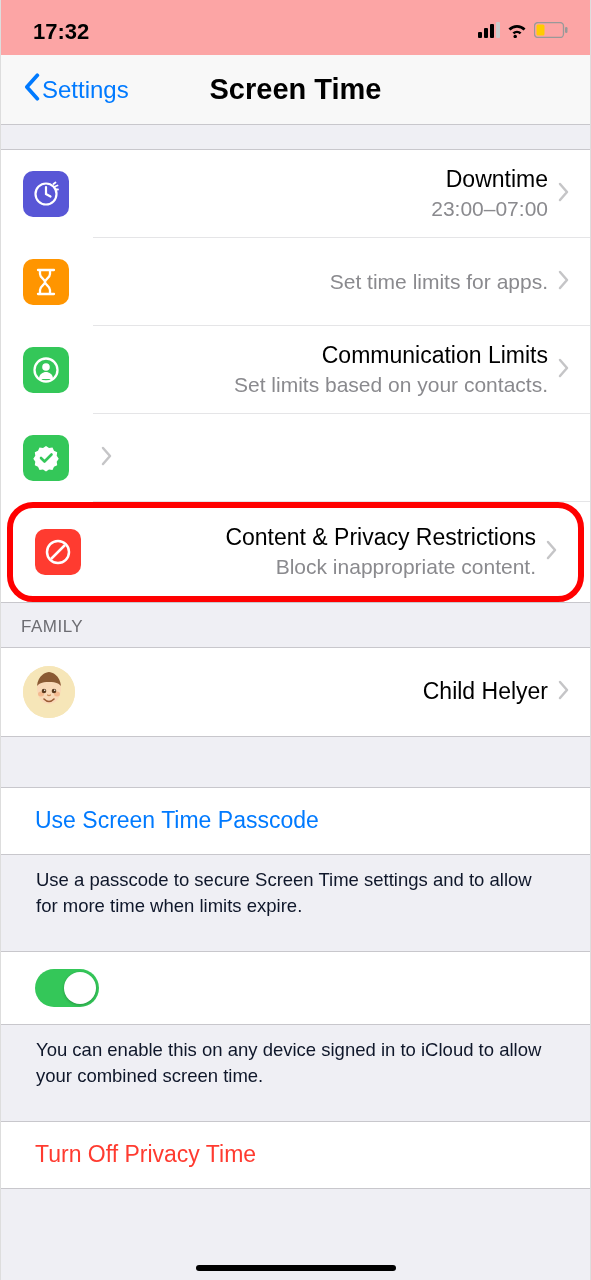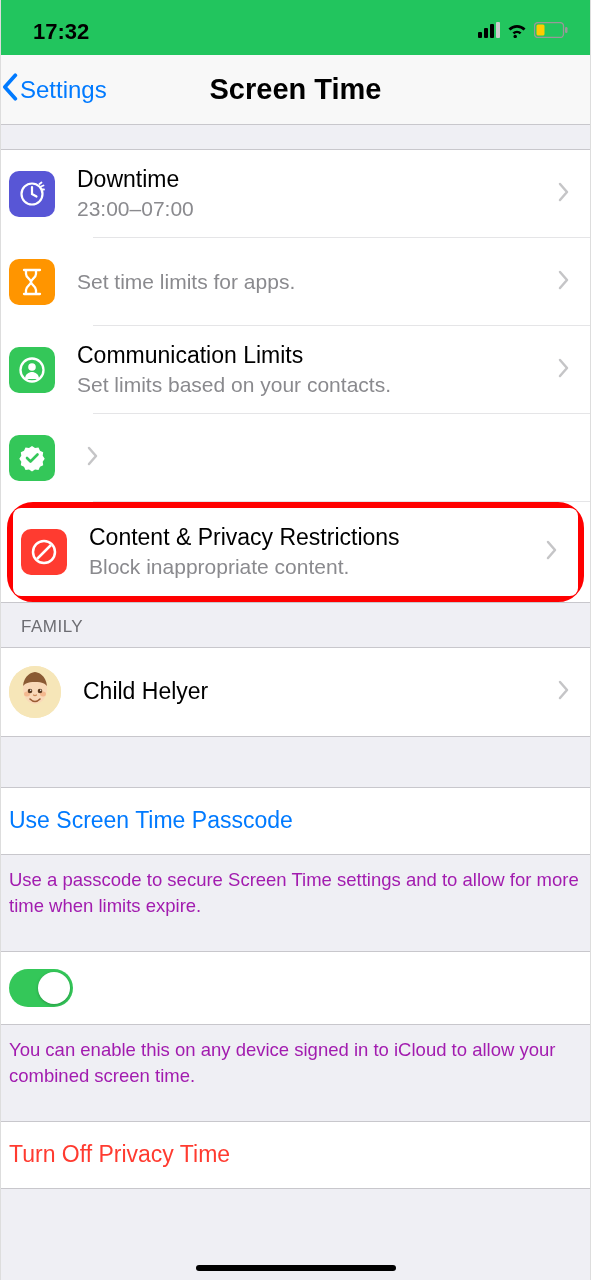--- a/index.html
+++ b/index.html
@@ -13,33 +13,33 @@
       position: relative;
       border-left: 1px solid #ddd;
       border-right: 1px solid #ddd;
     }
     .status-bar {
       height: 55px;
       display: flex;
       align-items: center;
       justify-content: space-between;
       padding: 8px 22px 0 32px;
-      background: #22c55e;
+      background: #fca5a5;
       font-weight: 600;
     }
     .status-time { font-size: 22px; }
     .status-right { display: flex; align-items: center; gap: 6px; }
     .nav-bar {
       height: 70px;
       display: flex;
       align-items: center;
       position: relative;
       background: #f8f8f8;
       border-bottom: 1px solid #c8c7cc;
-      padding: 0 0;
+      padding: 0 22px;
     }
     .nav-back {
       display: flex;
       align-items: center;
       color: #007aff;
       font-size: 24px;
     }
     .nav-back-chevron {
       margin-right: 2px;
     }
@@ -58,24 +58,25 @@
     .section-header {
       font-size: 17px;
       color: #6d6d72;
       padding: 14px 20px 10px;
       text-transform: uppercase;
       letter-spacing: 0.5px;
     }
     .row {
       display: flex;
       align-items: center;
-      padding: 14px 20px 14px 8px;
+      padding: 14px 20px 14px 22px;
       min-height: 88px;
       background: #fff;
       position: relative;
+      text-align: right;
     }
     .row-sep {
       position: absolute;
       left: 92px; right: 0; bottom: 0;
       height: 1px;
       background: #e5e5e7;
     }
     .row-icon {
       width: 46px;
       height: 46px;
@@ -125,33 +126,33 @@
       content: '';
       position: absolute;
       right: 3px; top: 3px;
       width: 32px; height: 32px;
       background: #fff;
       border-radius: 50%;
       box-shadow: 0 1px 3px rgba(0,0,0,0.25);
     }
     .footer-text {
       font-size: 18.5px;
-      color: #a21caf;
-      padding: 12px 8px 0;
+      color: #0f172a;
+      padding: 12px 35px 0;
       line-height: 1.4;
     }
     .highlight {
       border: 6px solid #ff0000;
       border-radius: 26px;
       margin: 0 6px;
     }
     .simple-row {
       display: flex;
       align-items: center;
-      padding: 0 8px;
+      padding: 0 34px;
       min-height: 66px;
       background: #fff;
     }
     .simple-row .row-title { font-size: 23px; }
     .link-blue { color: #007aff; }
     .link-red { color: #ff3b30; }
     .home-indicator {
       position: absolute;
       bottom: 9px;
       left: 50%;
@@ -277,21 +278,21 @@
     </div>
     <span class="chevron">
       <svg width="12" height="20" viewBox="0 0 12 20">
           <path d="M2 2 L9 10 L2 18" stroke="#c5c5c7" stroke-width="2.5" fill="none" stroke-linecap="round" stroke-linejoin="round"></path>
         </svg>
     </span>
     <div class="row-sep"></div>
   </div>
 
   <div class="highlight">
-    <div class="row" style="border-radius:8px;">
+    <div class="row" style="border-radius:28px;">
       <div class="row-icon" style="background:#ff3b30">
         <svg width="30" height="30" viewBox="0 0 30 30">
             <circle cx="15" cy="15" r="11" fill="none" stroke="#fff" stroke-width="2.5"></circle>
             <line x1="8" y1="22" x2="22" y2="8" stroke="#fff" stroke-width="2.5"></line>
           </svg>
       </div>
       <div class="row-text">
         <div class="row-title">Content &amp; Privacy Restrictions</div>
         <div class="row-subtitle">Block inappropriate content.</div>
       </div>

